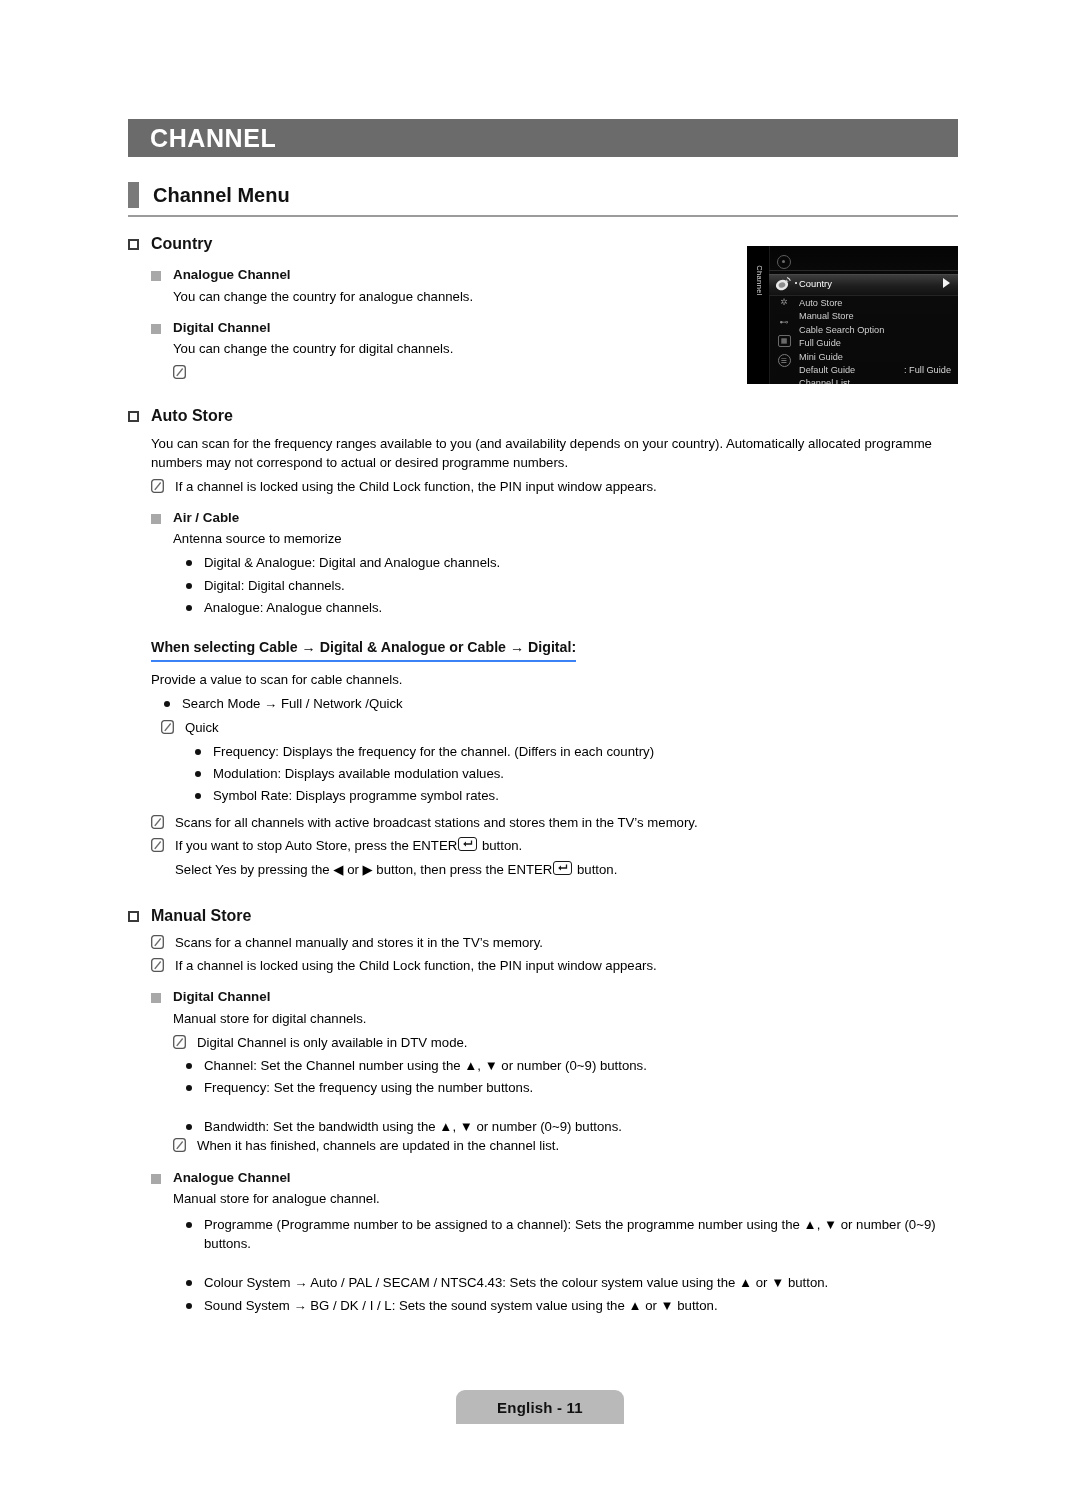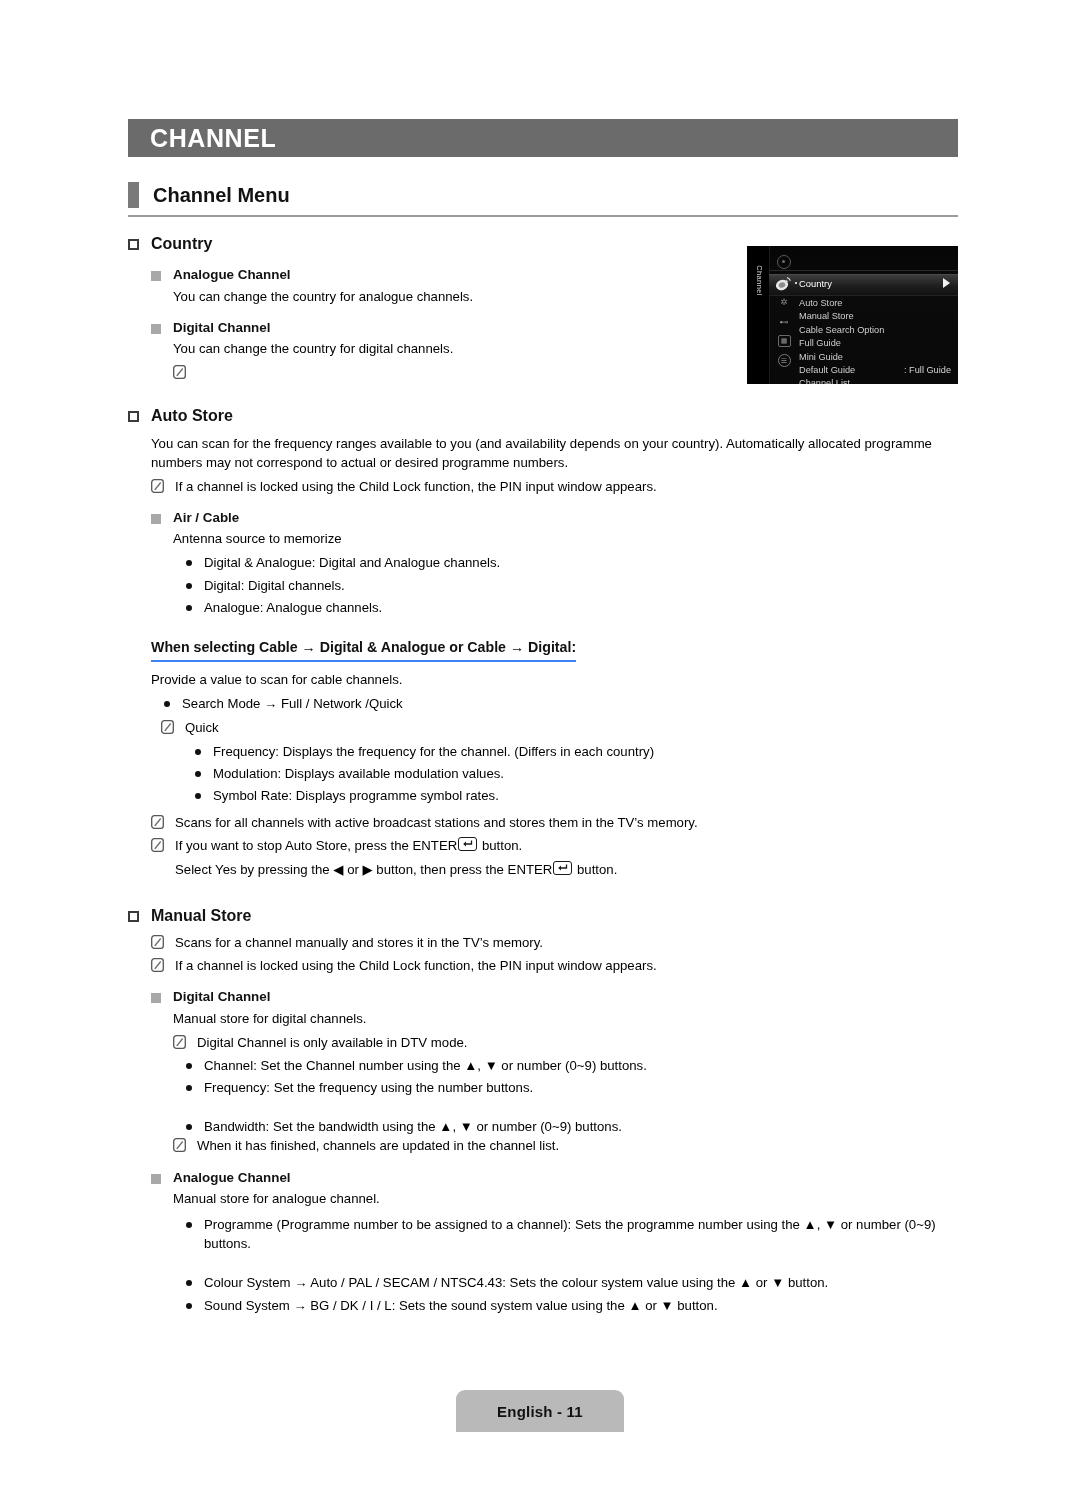--- a/index.html
+++ b/index.html
@@ -330,21 +330,21 @@
     border-radius: 50%;
     background: #6e6e6e;
   }
 
   
   .footer-tab {
     position: absolute;
     left: 456px;
     top: 1390px;
     width: 168px;
-    height: 42px;
+    height: 34px;
     background: #b9b9b9;
     border-radius: 9px 9px 0 0;
     display: flex;
     align-items: center;
     justify-content: center;
   }
   .footer-tab .lbl {
     font-size: 15px;
     font-weight: bold;
     color: #111111;

